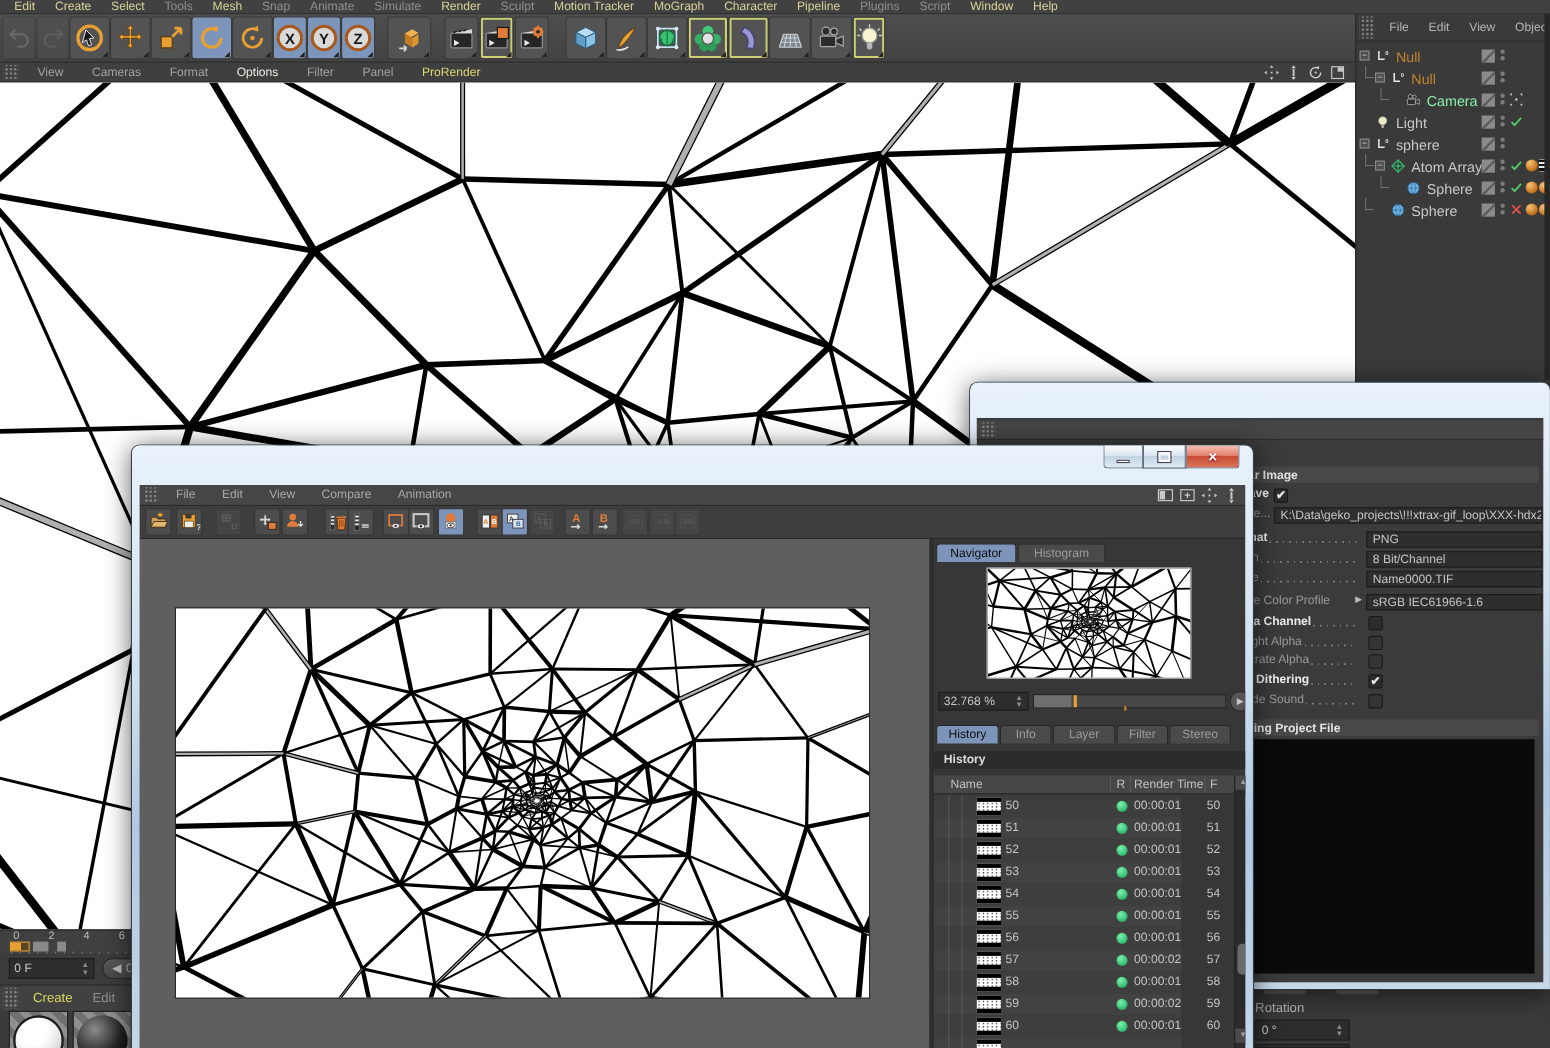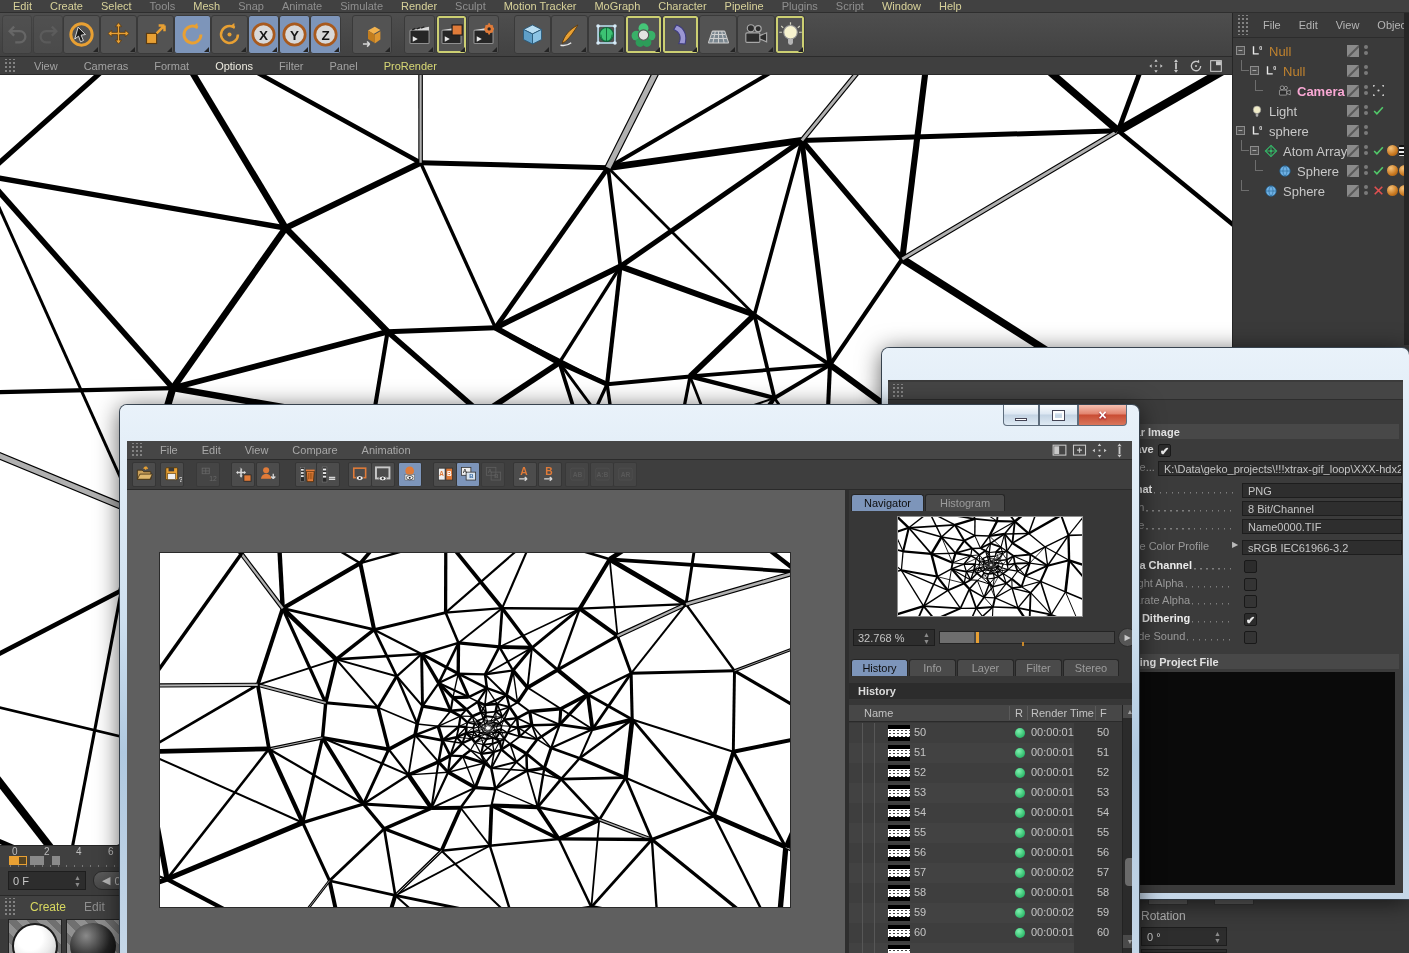--- a/index.html
+++ b/index.html
@@ -1112,21 +1112,21 @@
           </span>
         </div>
         <div class="omrow" style="top: 68px;">
           <span class="tree" style="left: 22px;"></span>
           <span class="oicon" style="left: 45px;"><svg viewBox="0 0 24 24" xmlns="http://www.w3.org/2000/svg">
               <rect x="2.5" y="10.5" width="12.5" height="8.5" rx="1" fill="#2c2c2c" stroke="#cfcfcf"></rect>
               <circle cx="7" cy="6.5" r="3.2" fill="#2c2c2c" stroke="#cfcfcf"></circle>
               <circle cx="13.5" cy="6.8" r="2.7" fill="#2c2c2c" stroke="#cfcfcf"></circle>
               <path d="M15 13l6-2.5v8L15 16z" fill="#2c2c2c" stroke="#cfcfcf"></path>
             </svg></span>
-          <span class="olabel" style="left: 64px; color: #f9a8d4; font-weight: bold;">Camera</span>
+          <span class="olabel" style="left: 64px; color: #86efac;">Camera</span>
           <span class="layersq"></span>
           <span class="vdots">
             <i></i>
             <i></i>
           </span>
           <span class="status"><svg viewBox="0 0 24 24" xmlns="http://www.w3.org/2000/svg">
               <path d="M5 3H3v2M19 3h2v2M3 19v2h2M21 19v2h-2" stroke="#cfcfcf" stroke-width="2" fill="none"></path>
               <circle cx="12" cy="12" r="2" fill="#cfcfcf"></circle>
             </svg></span>
         </div>
@@ -1276,21 +1276,21 @@
         <div class="rsfield">
             <span>Name0000.TIF</span>
           </div>
       </div>
       <div class="rsrow" style="top:160px">
         <div class="rslab" style="width:115px">
             <span>Image Color Profile</span>
           </div>
         <span class="rsarrow">▶</span>
         <div class="rsfield">
-            <span>sRGB IEC61966-3.2</span>
+            <span>sRGB IEC61966-1.6</span>
           </div>
       </div>
       <div id="rschecks">
           <div class="rsrow" style="top: 179px;">
             <div class="rslab b">
               <span>Alpha Channel</span>
               <span class="dots"></span>
             </div>
             <div class="cb" style="left: 356px; top: 1px;"></div>
           </div>

